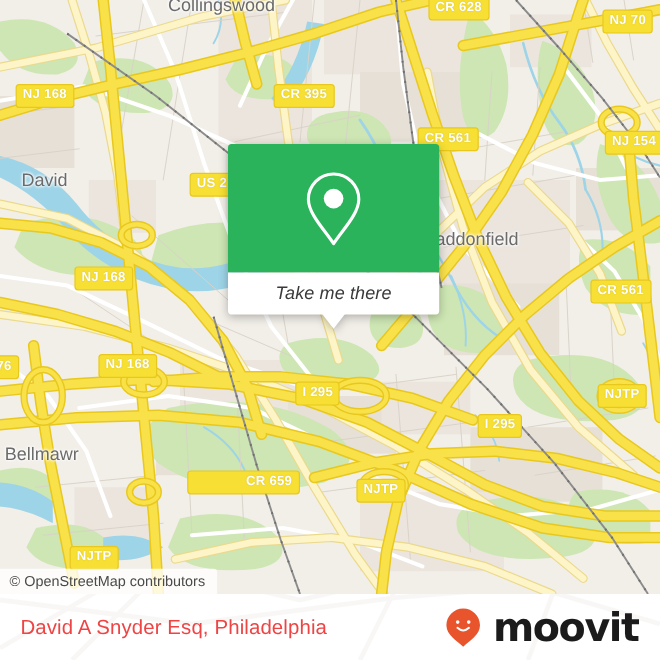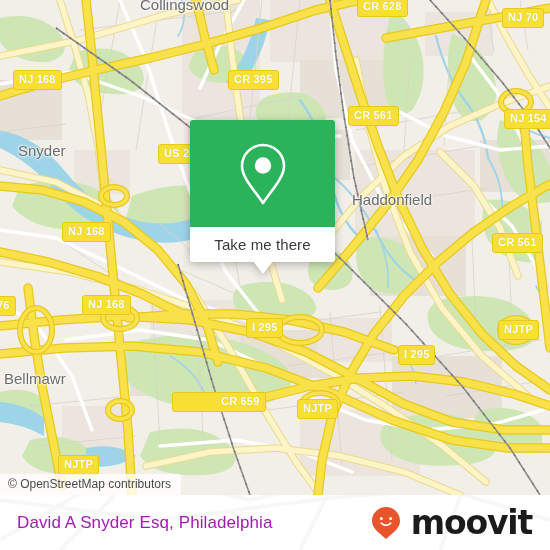--- a/index.html
+++ b/index.html
@@ -59,22 +59,23 @@
     font-size: 15px;
     white-space: nowrap;
     text-shadow: 0 0 3px #fff, 0 0 3px #fff, 0 0 2px #fff;
   }
 
   
   #popup {
     position: absolute;
     left: 190px;
     top: 120px;
-    width: 145px;
+    width: 176px;
     filter: drop-shadow(0 2px 4px rgba(0,0,0,.28));
+    font-style: italic;
   }
   #popup-green {
     background: #2BB35B;
     height: 107px;
     border-radius: 3px 3px 0 0;
     display: flex;
     align-items: center;
     justify-content: center;
   }
   #popup-white {
@@ -133,21 +134,21 @@
   }
   #footer-watermark {
     position: absolute;
     left: 0; top: -495px;
     width: 550px; height: 550px;
     opacity: .09;
     pointer-events: none;
   }
   #footer-title {
     position: relative;
-    color: #a21caf;
+    color: #ef4444;
     font-size: 17px;
     font-family: "Liberation Sans", sans-serif;
     letter-spacing: .1px;
     z-index: 2;
   }
   #brand {
     position: relative;
     display: flex;
     align-items: center;
     gap: 10px;
@@ -392,39 +393,39 @@
         <path class="rail" d="M330 0 L336 56 L344 116 L354 178 L368 240"></path>
         <path class="raild" d="M330 0 L336 56 L344 116 L354 178 L368 240"></path>
         <path class="rail" d="M178 264 L196 326 L214 388 L234 450 L250 495"></path>
         <path class="raild" d="M178 264 L196 326 L214 388 L234 450 L250 495"></path>
         <path class="rail" d="M430 0 L466 40 L502 82 L536 126 L550 148"></path>
         <path class="raild" d="M430 0 L466 40 L502 82 L536 126 L550 148"></path>
       </g>
     </svg>
 
     <div class="place" style="left:140px; top:-4px;">Collingswood</div>
-    <div class="place" style="left:18px; top:142px;">Snyder</div>
+    <div class="place" style="left:18px; top:142px;">David</div>
     <div class="place" style="left:352px; top:191px;">Haddonfield</div>
     <div class="place" style="left:4px; top:370px;">Bellmawr</div>
 
     <div class="shield" style="left:357px; top:-3px;">CR 628</div>
     <div class="shield" style="left:462px; top:8px;margin-left:40px;">NJ 70</div>
     <div class="shield" style="left:13px;  top:70px;">NJ 168</div>
     <div class="shield" style="left:228px; top:70px;">CR 395</div>
     <div class="shield" style="left:348px; top:106px;">CR 561</div>
     <div class="shield" style="left:504px; top:109px;">NJ 154</div>
     <div class="shield" style="left:158px; top:144px;">US 2</div>
     <div class="shield" style="left:62px;  top:222px;">NJ 168</div>
     <div class="shield" style="left:492px; top:233px;">CR 561</div>
     <div class="shield" style="left:-9px;  top:296px;">76</div>
     <div class="shield" style="left:82px;  top:295px;">NJ 168</div>
     <div class="shield" style="left:246px; top:318px;">I 295</div>
     <div class="shield" style="left:498px; top:320px;">NJTP</div>
     <div class="shield" style="left:398px; top:345px;">I 295</div>
-    <div class="shield" style="left:172px; top:392px;padding-left:48px;">CR 659</div>
+    <div class="shield" style="left:156px; top:392px;padding-left:48px;">CR 659</div>
     <div class="shield" style="left:297px; top:399px;">NJTP</div>
     <div class="shield" style="left:58px;  top:455px;">NJTP</div>
 
     <div id="popup">
       <div id="popup-green">
         <svg width="52" height="66" viewBox="0 0 52 66">
           <path d="M26 4 C14.4 4 5 13.4 5 25 C5 37 18 50 26 62 C34 50 47 37 47 25 C47 13.4 37.6 4 26 4 Z" fill="none" stroke="#ffffff" stroke-width="2.6" stroke-linejoin="round"></path>
           <circle cx="26" cy="24.5" r="8.2" fill="#ffffff"></circle>
         </svg>
       </div>

